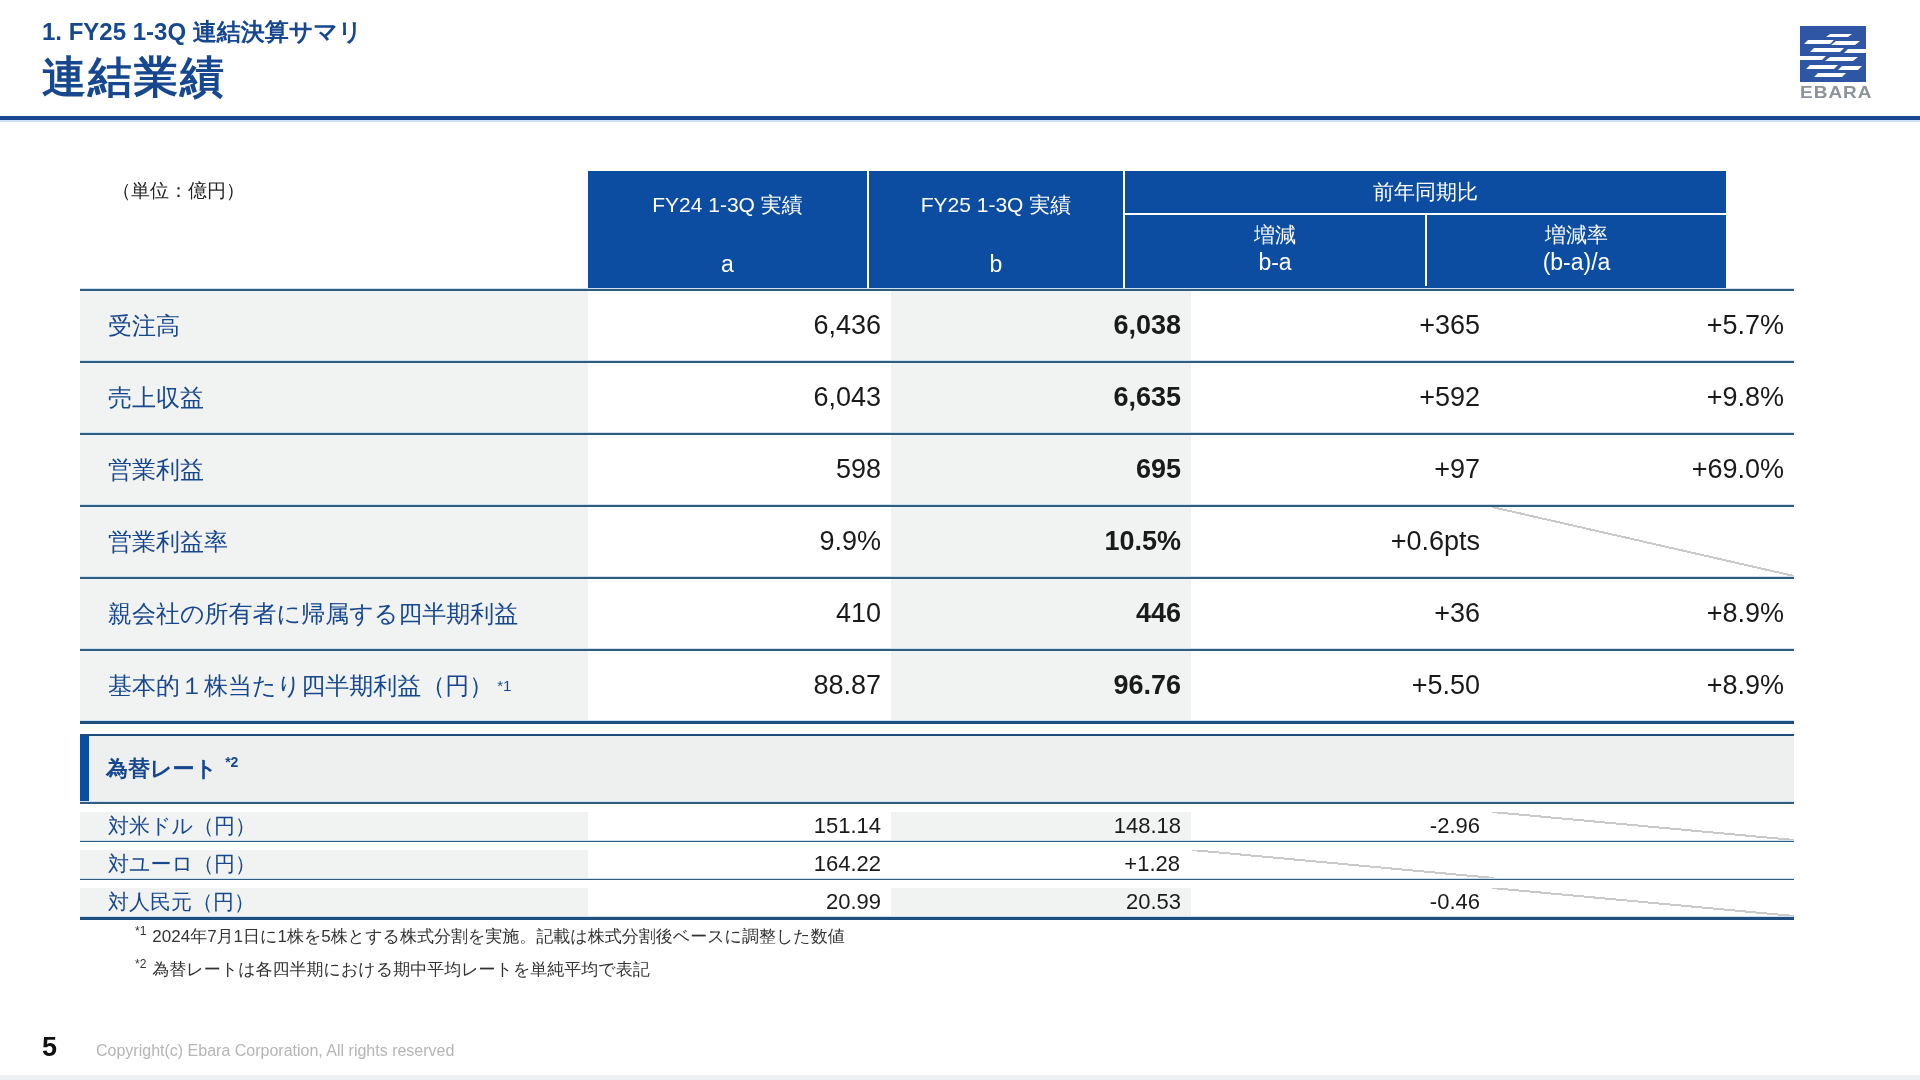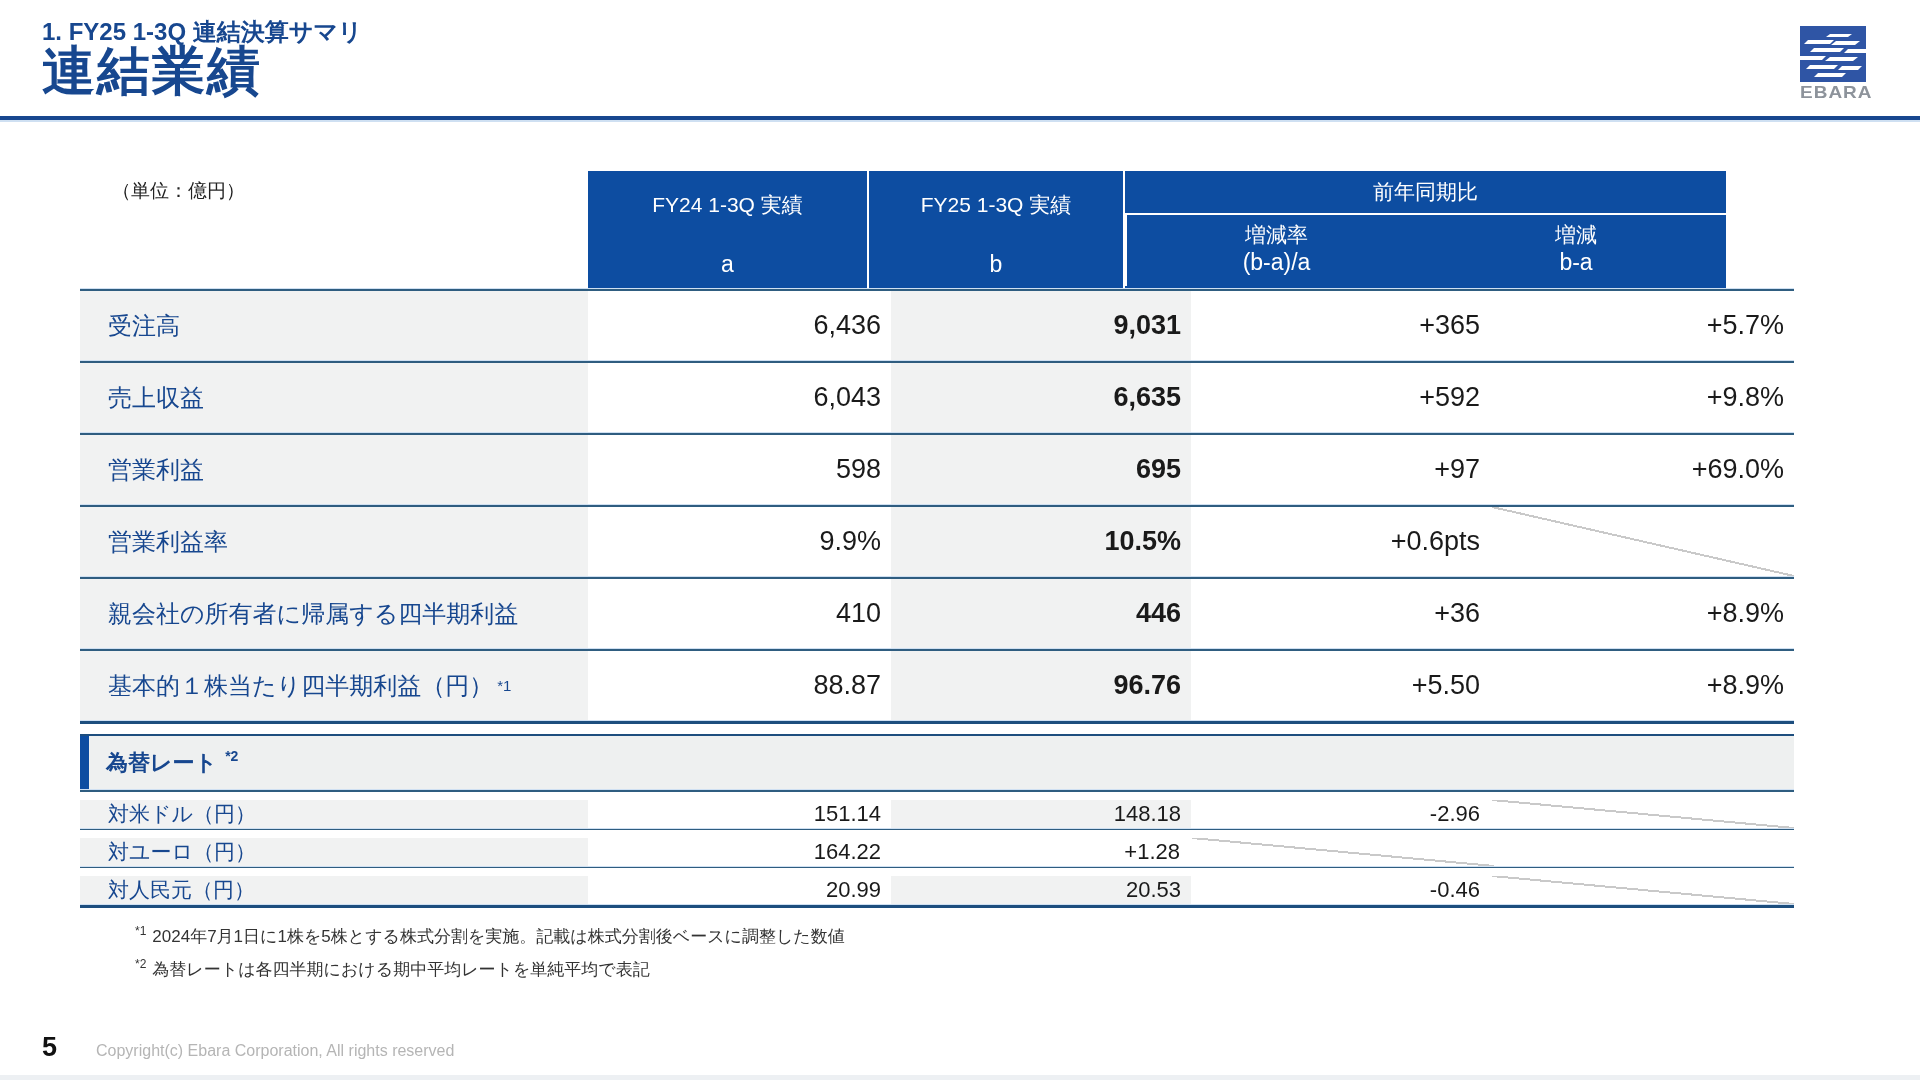--- a/index.html
+++ b/index.html
@@ -8,21 +8,21 @@
     --diag:#c9c9c9; --cellGray:#f1f2f2; --bandGray:#eef0f0;
     --copyright:#b5b5b5; --logoBlue:#2f55a5; --logoText:#8d939b;
   }
   *{margin:0;padding:0;box-sizing:border-box;}
   html,body{width:1920px;height:1080px;overflow:hidden;}
   body{font-family:"Liberation Sans","DejaVu Sans",sans-serif;background:#fff;position:relative;}
   .slide{position:absolute;inset:0;background:#fff;}
 
   
   .subtitle{position:absolute;left:42px;top:16px;font-size:24px;font-weight:bold;color:var(--navy);}
-  .title{position:absolute;left:42px;top:36px;font-size:53px;font-weight:bold;color:var(--navy);letter-spacing:2px;}
+  .title{position:absolute;left:42px;top:48px;font-size:44px;font-weight:bold;color:var(--navy);letter-spacing:2px;}
   .title-rule{position:absolute;left:0;top:116px;width:1920px;height:6px;
       background:linear-gradient(to bottom,var(--navy) 0 4px,var(--ruleLight) 4px 6px);}
   .logo{position:absolute;left:1800px;top:26px;width:66px;text-align:center;}
   .logo svg{display:block;}
   .logo-text{font-size:19px;font-weight:bold;color:var(--logoText);letter-spacing:1px;line-height:1;margin-top:1px;
       transform:scaleY(.9);}
 
   .unit-note{position:absolute;left:112px;top:178px;font-size:19px;color:#222;}
 
   
@@ -57,21 +57,21 @@
   .c-a{width:303px;justify-content:flex-end;padding-right:10px;background:#fff;}
   .c-b{width:300px;justify-content:flex-end;padding-right:10px;background:var(--cellGray);font-weight:bold;}
   .c-chg{width:301px;justify-content:flex-end;padding-right:12px;background:#fff;}
   .c-rate{width:302px;justify-content:flex-end;padding-right:10px;background:#fff;}
   .diag{background-image:linear-gradient(to bottom left,
       transparent calc(50% - 1px),var(--diag) calc(50% - 1px),var(--diag) calc(50% + 1px),transparent calc(50% + 1px));}
 
   .gap{height:10px;background:#fff;}
 
   
-  .fx-band{height:55px;background:var(--bandGray);border-top:2px solid var(--ruleHeavy);
+  .fx-band{height:67px;background:var(--bandGray);border-top:2px solid var(--ruleHeavy);
       display:flex;align-items:center;position:relative;}
   .fx-bar{position:absolute;left:0;top:0;bottom:0;width:9px;background:var(--accent);}
   .fx-title{margin-left:26px;font-size:22px;font-weight:600;color:var(--navy);}
   .fx-title sup{font-size:14px;margin-left:2px;}
   .fxrow{display:flex;height:36px;}
   .fxrow .c{font-size:22px;margin-top:8px;}
   .fxrow .c-label{font-size:21px;padding-left:28px;}
   .fxrow .c-b{font-weight:normal;}
 
   
@@ -122,38 +122,38 @@
         <span class="l1">FY24 1-3Q 実績</span>
         <span class="l2">a</span>
       </div>
       <div class="hcell col-b">
         <span class="l1">FY25 1-3Q 実績</span>
         <span class="l2">b</span>
       </div>
       <div class="yoy">
         <div class="yoy-top">前年同期比</div>
         <div class="yoy-bottom">
+          <div class="ycell col-chg">
+            <span class="l1">増減</span>
+            <span class="l2">b-a</span>
+          </div>
           <div class="ycell col-rate">
             <span class="l1">増減率</span>
             <span class="l2">(b-a)/a</span>
           </div>
-          <div class="ycell col-chg">
-            <span class="l1">増減</span>
-            <span class="l2">b-a</span>
-          </div>
         </div>
       </div>
     </div>
 
     <div class="rule3"></div>
 
     <div class="trow">
       <div class="c c-label">受注高</div>
       <div class="c c-a">6,436</div>
-      <div class="c c-b">9,031</div>
+      <div class="c c-b">6,038</div>
       <div class="c c-chg">+365</div>
       <div class="c c-rate">+5.7%</div>
     </div>
     <div class="rule3"></div>
 
     <div class="trow">
       <div class="c c-label">売上収益</div>
       <div class="c c-a">6,043</div>
       <div class="c c-b">6,635</div>
       <div class="c c-chg">+592</div>

